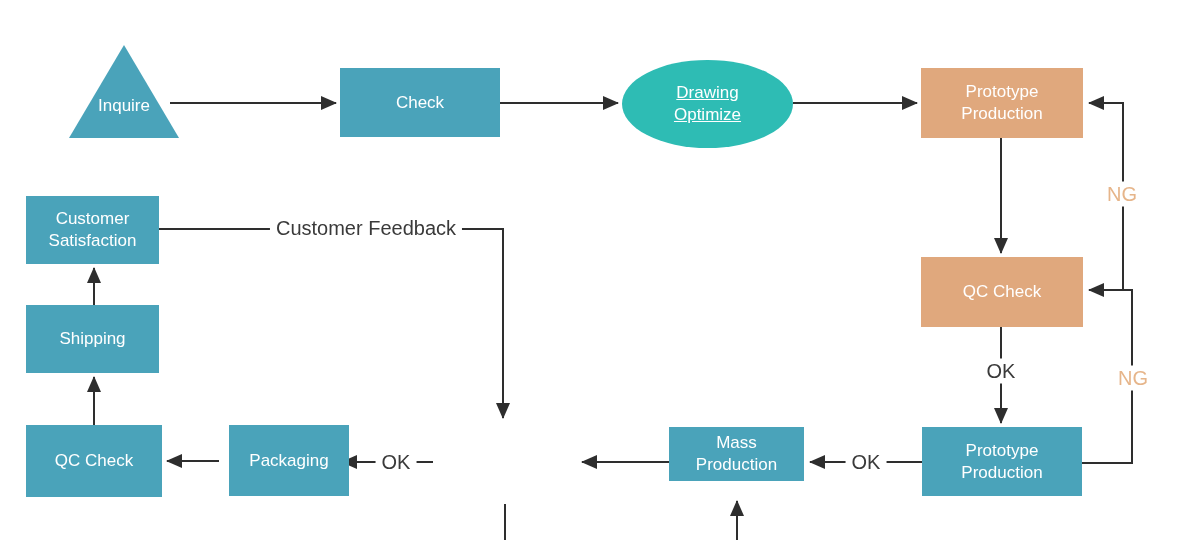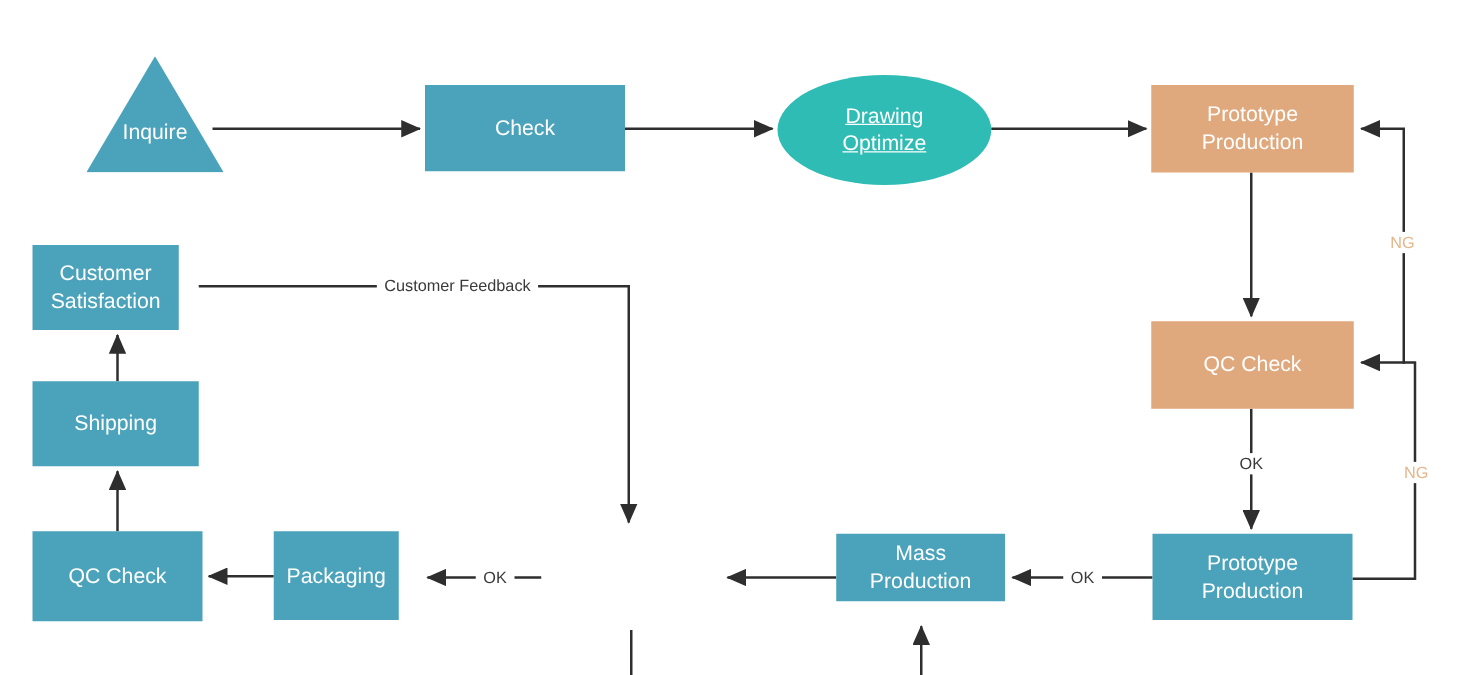--- a/index.html
+++ b/index.html
@@ -48,21 +48,21 @@
     background:var(--node-blue,#4AA3BA);
     clip-path:polygon(50% 0,100% 100%,0 100%);
     align-items:flex-end;
     padding-bottom:21px;
   }
   .edge-label{
     position:absolute;
     transform:translate(-50%,-50%);
     background:var(--canvas-bg,#fff);
     padding:1px 6px;
-    font-size:13px;
+    font-size:20px;
     color:var(--label-text,#3a3a3a);
     white-space:nowrap;
   }
   .edge-label.ng{color:var(--ng-label,#E6B58A);padding:1px 4px;}
 </style>
 </head>
 <body>
 
 <div id="canvas">
 
@@ -122,33 +122,33 @@
     <span class="nlabel">Prototype
 Production</span>
   </div>
 
   <div class="node rect-blue" style="left:669px;top:387px;width:135px;height:54px">
     <span class="nlabel">Mass
 Production</span>
   </div>
 
 
-  <div class="node rect-blue" style="left:219px;top:385px;width:100px;height:71px">
+  <div class="node rect-blue" style="left:229px;top:385px;width:120px;height:71px">
     <span class="nlabel">Packaging</span>
   </div>
 
   <div class="node rect-blue" style="left:26px;top:385px;width:136px;height:72px">
     <span class="nlabel">QC Check</span>
   </div>
 
   <div class="node rect-blue" style="left:26px;top:265px;width:133px;height:68px">
     <span class="nlabel">Shipping</span>
   </div>
 
-  <div class="node rect-blue" style="left:26px;top:156px;width:117px;height:68px">
+  <div class="node rect-blue" style="left:26px;top:156px;width:133px;height:68px">
     <span class="nlabel">Customer
 Satisfaction</span>
   </div>
 
   <div class="edge-label" style="left:1001px;top:331px">OK</div>
 
   <div class="edge-label" style="left:866px;top:422px">OK</div>
 
   <div class="edge-label" style="left:396px;top:422px">OK</div>
 

